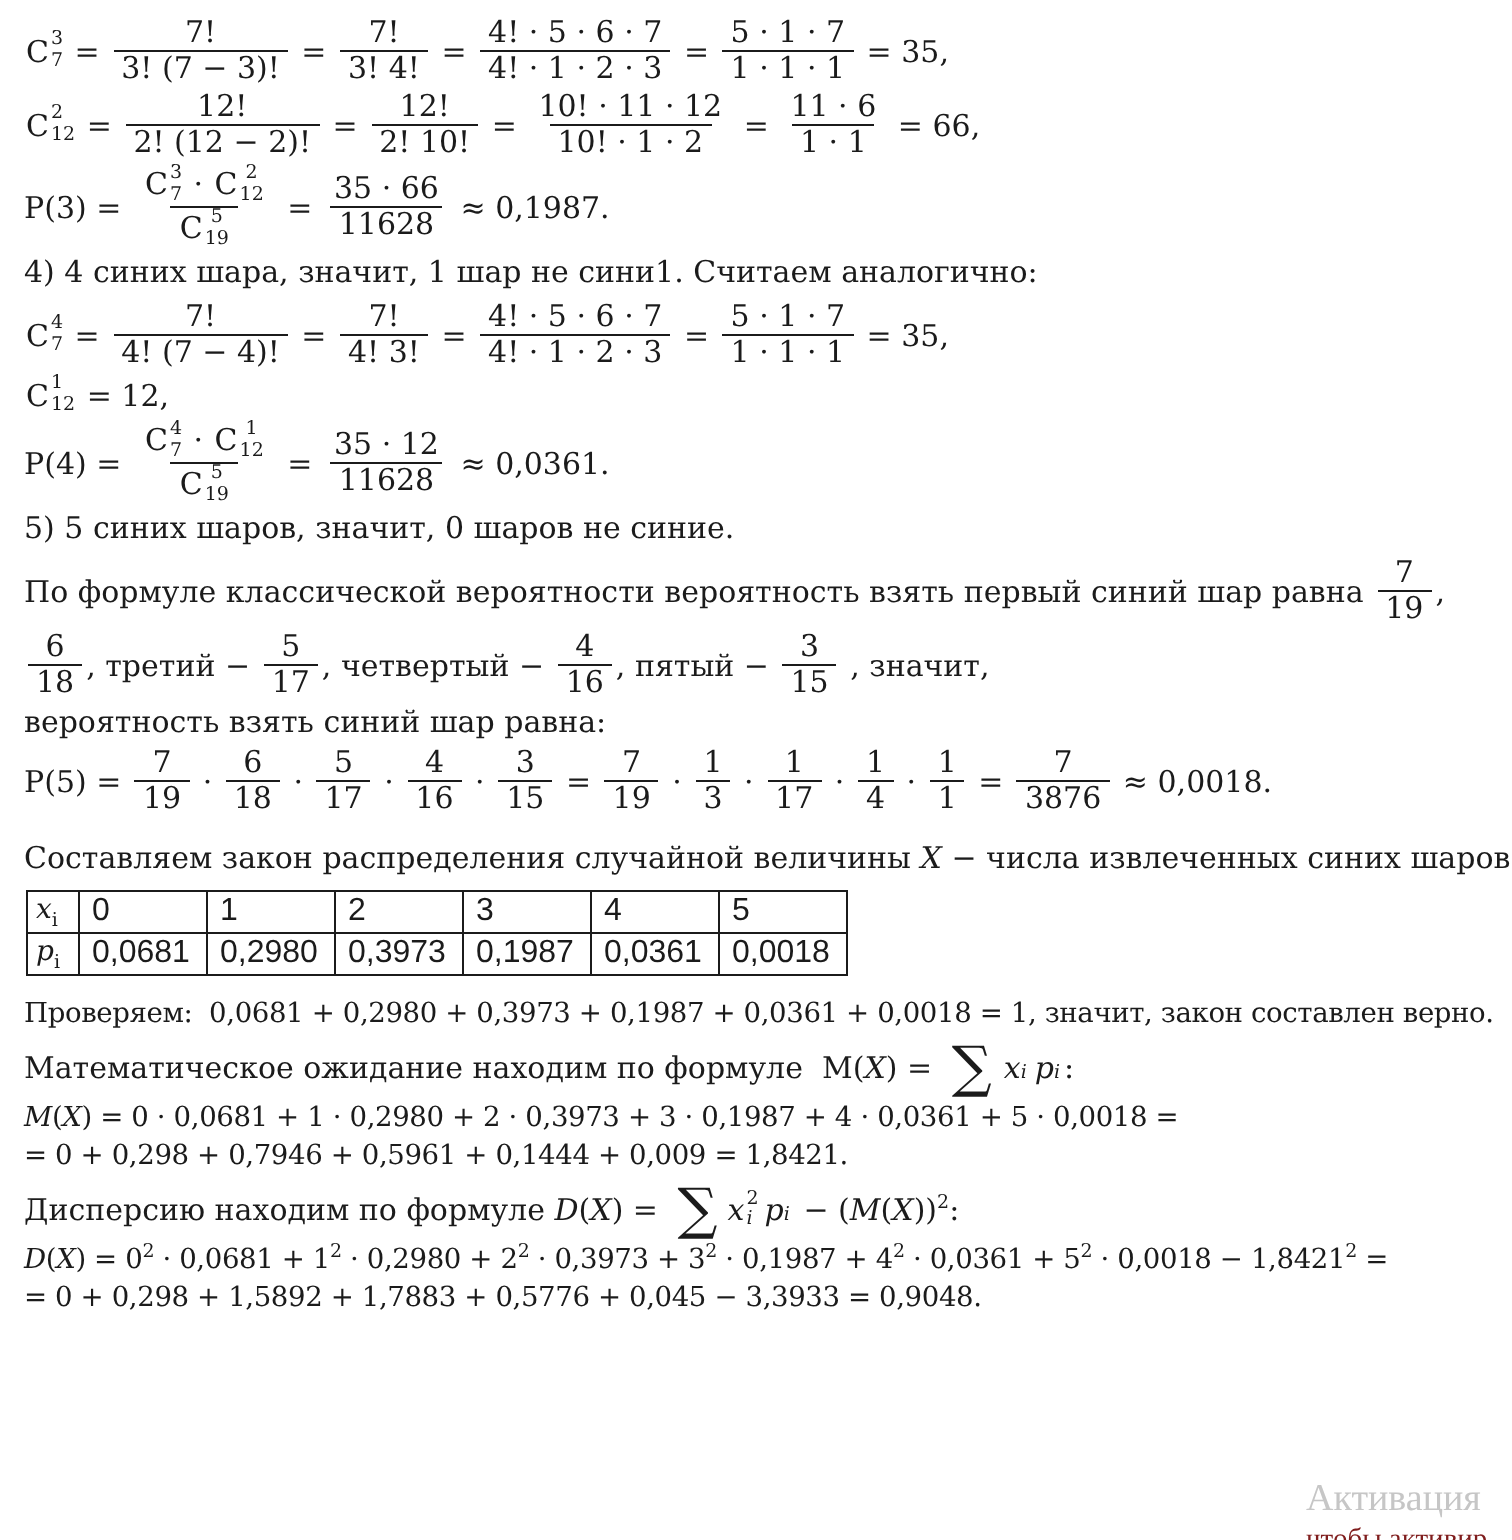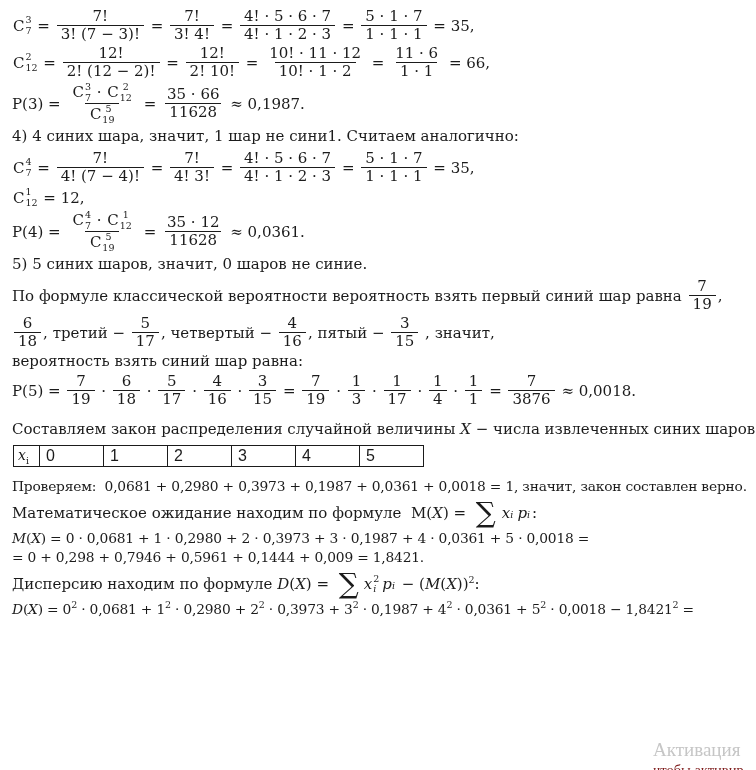--- a/index.html
+++ b/index.html
@@ -279,20 +279,29 @@
     <tbody>
       <tr>
         <td class="hdr"><span class="math-var">x</span><sub>i</sub></td>
         <td>0</td>
         <td>1</td>
         <td>2</td>
         <td>3</td>
         <td>4</td>
         <td>5</td>
       </tr>
+      <tr>
+        <td class="hdr"><span class="math-var">p</span><sub>i</sub></td>
+        <td>0,0681</td>
+        <td>0,2980</td>
+        <td>0,3973</td>
+        <td>0,1987</td>
+        <td>0,0361</td>
+        <td>0,0018</td>
+      </tr>
     </tbody>
   </table>
 
   <p class="text tight check">Проверяем:  0,0681 + 0,2980 + 0,3973 + 0,1987 + 0,0361 + 0,0018 = 1, значит, закон составлен верно.</p>
 
   <div class="fline section-gap">
       <span class="math-text">Математическое ожидание находим по формуле  M(</span>
       <span class="math-var">X</span>
       <span class="math-text">) = </span>
       <span class="sum">∑</span>
@@ -353,20 +362,21 @@
       <span class="math-text"> · 0,3973 + </span>
       <span class="pow"><span>3</span><sup>2</sup></span>
       <span class="math-text"> · 0,1987 + </span>
       <span class="pow"><span>4</span><sup>2</sup></span>
       <span class="math-text"> · 0,0361 + </span>
       <span class="pow"><span>5</span><sup>2</sup></span>
       <span class="math-text"> · 0,0018 − </span>
       <span class="pow"><span>1,8421</span><sup>2</sup></span>
       <span class="math-text"> =</span>
     </div>
+  <p class="text tight">= 0 + 0,298 + 1,5892 + 1,7883 + 0,5776 + 0,045 − 3,3933 = 0,9048.</p>
 
 </main>
 
 <div class="watermark">
   <div class="wm1">Активация</div>
   <div class="wm2">чтобы активир</div>
   <div class="wm2">параметрам ко</div>
 </div>
 
 </body></html>

